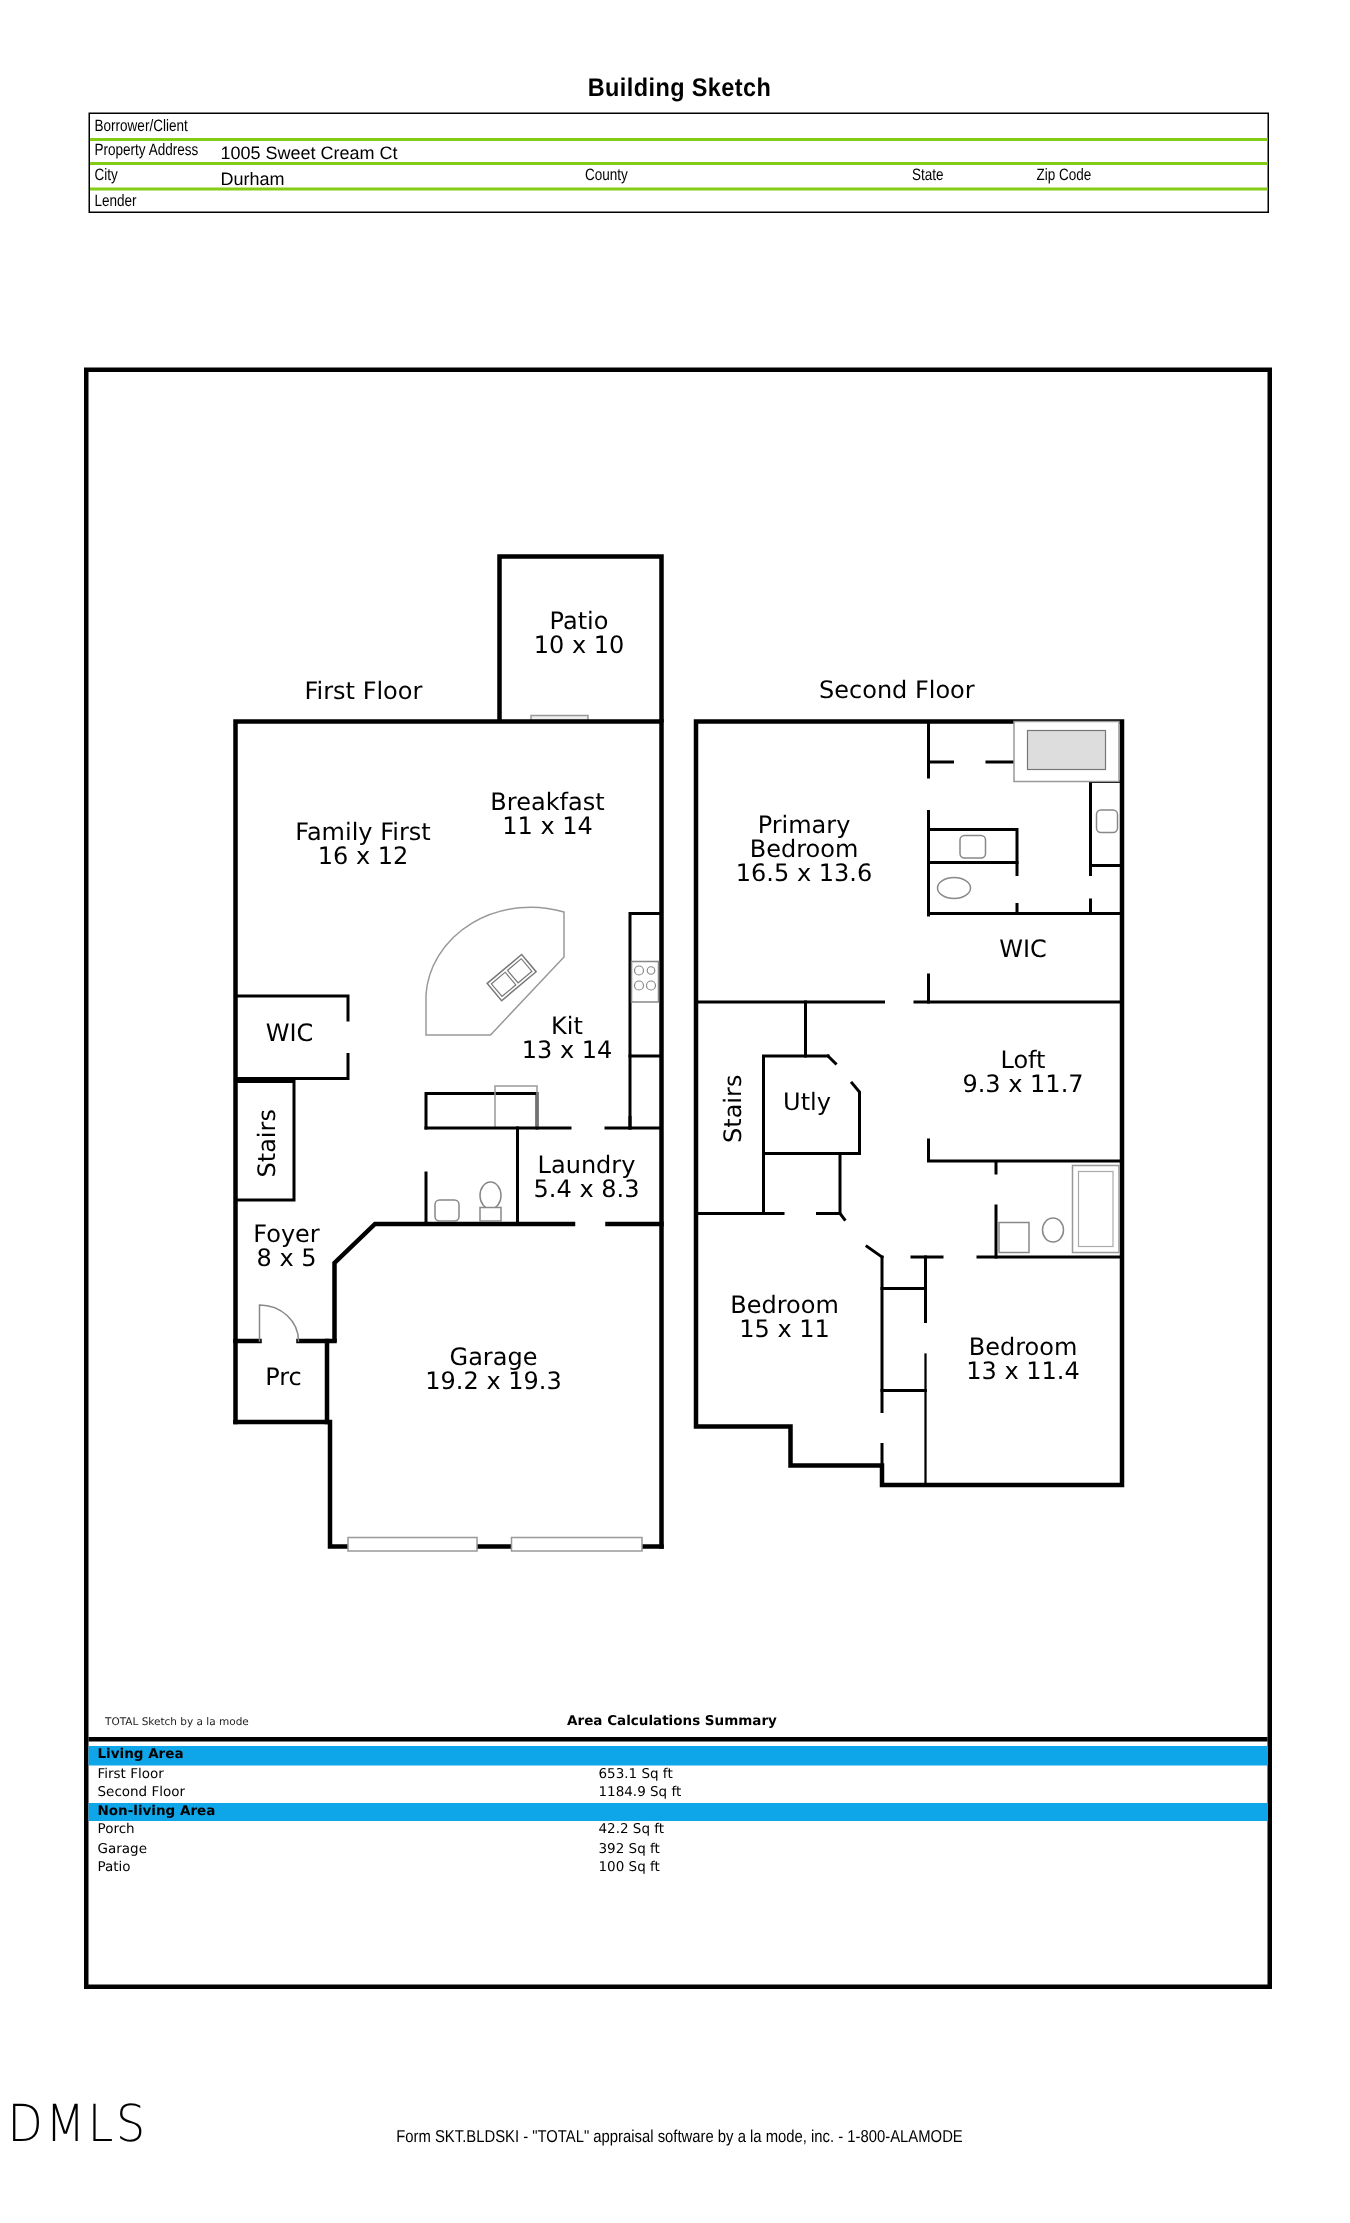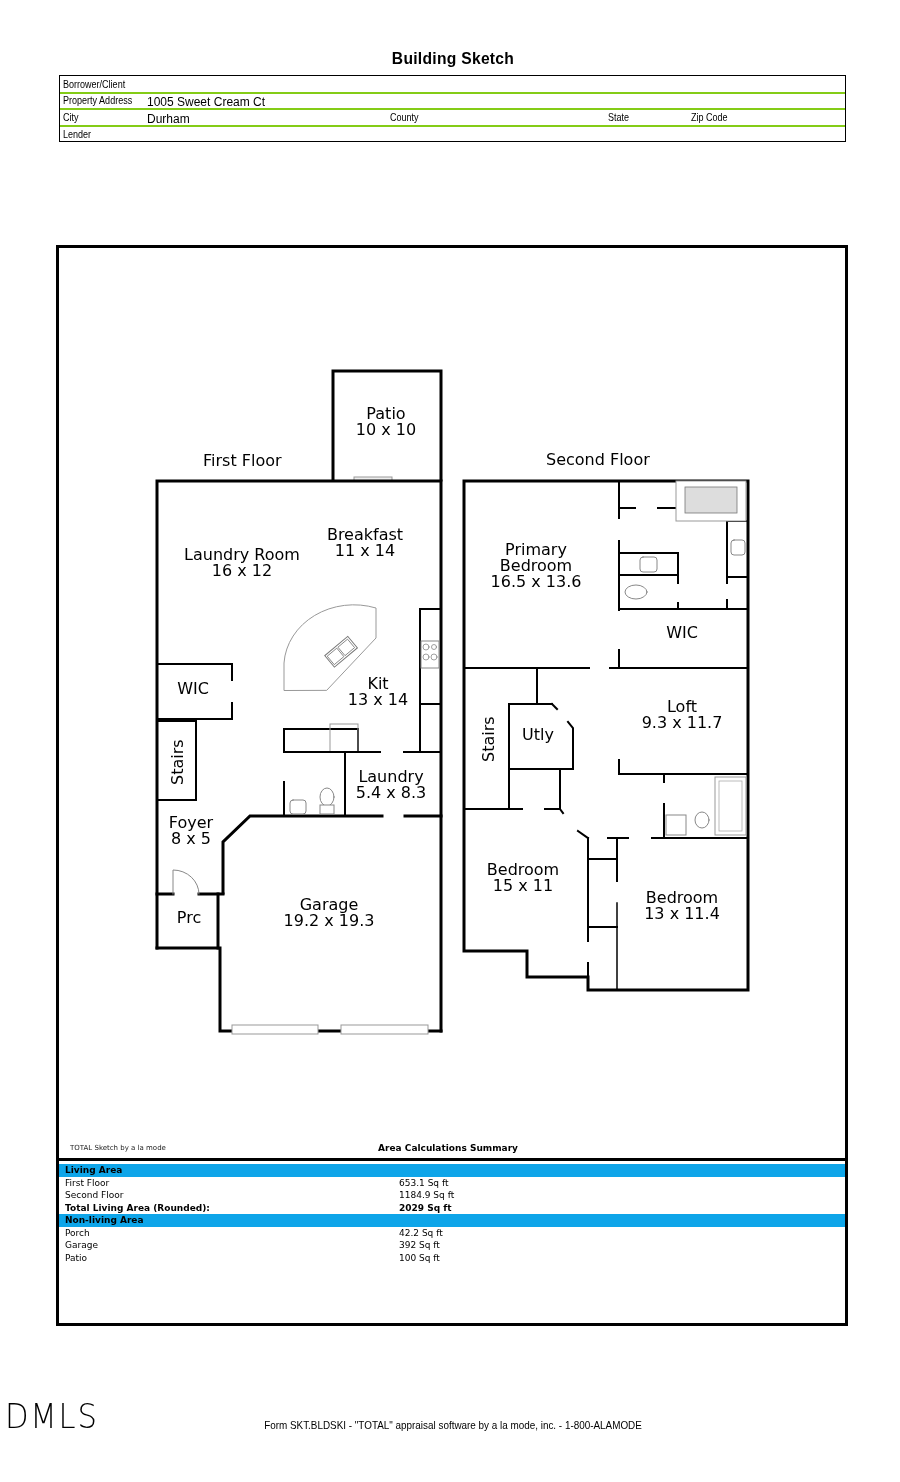--- a/index.html
+++ b/index.html
@@ -162,21 +162,21 @@
     <line x1="588" y1="927" x2="617" y2="927" stroke-width="2"></line>
   </g>
 </svg>
 
 <div class="floor-title" style="left:203px; top:451px;">First Floor</div>
 <div class="room-label" style="left:386px; top:406px;">
   <div>Patio</div>
   <div>10 x 10</div>
 </div>
 <div class="room-label" style="left:242px; top:547px;">
-  <div>Laundry Room</div>
+  <div>Family First</div>
   <div>16 x 12</div>
 </div>
 <div class="room-label" style="left:365px; top:527px;">
   <div>Breakfast</div>
   <div>11 x 14</div>
 </div>
 <div class="room-label" style="left:193px; top:681px;">
   <div>WIC</div>
 </div>
 <div class="room-label" style="left:378px; top:676px;">
@@ -232,24 +232,20 @@
   <div style="height:3px;"></div>
   <div class="srow section">Living Area</div>
   <div class="srow">
     <span>First Floor</span>
     <span class="v">653.1 Sq ft</span>
   </div>
   <div class="srow">
     <span>Second Floor</span>
     <span class="v">1184.9 Sq ft</span>
   </div>
-  <div class="srow bold">
-    <span>Total Living Area (Rounded):</span>
-    <span class="v">2029 Sq ft</span>
-  </div>
   <div class="srow section">Non-living Area</div>
   <div class="srow">
     <span>Porch</span>
     <span class="v">42.2 Sq ft</span>
   </div>
   <div class="srow">
     <span>Garage</span>
     <span class="v">392 Sq ft</span>
   </div>
   <div class="srow">

